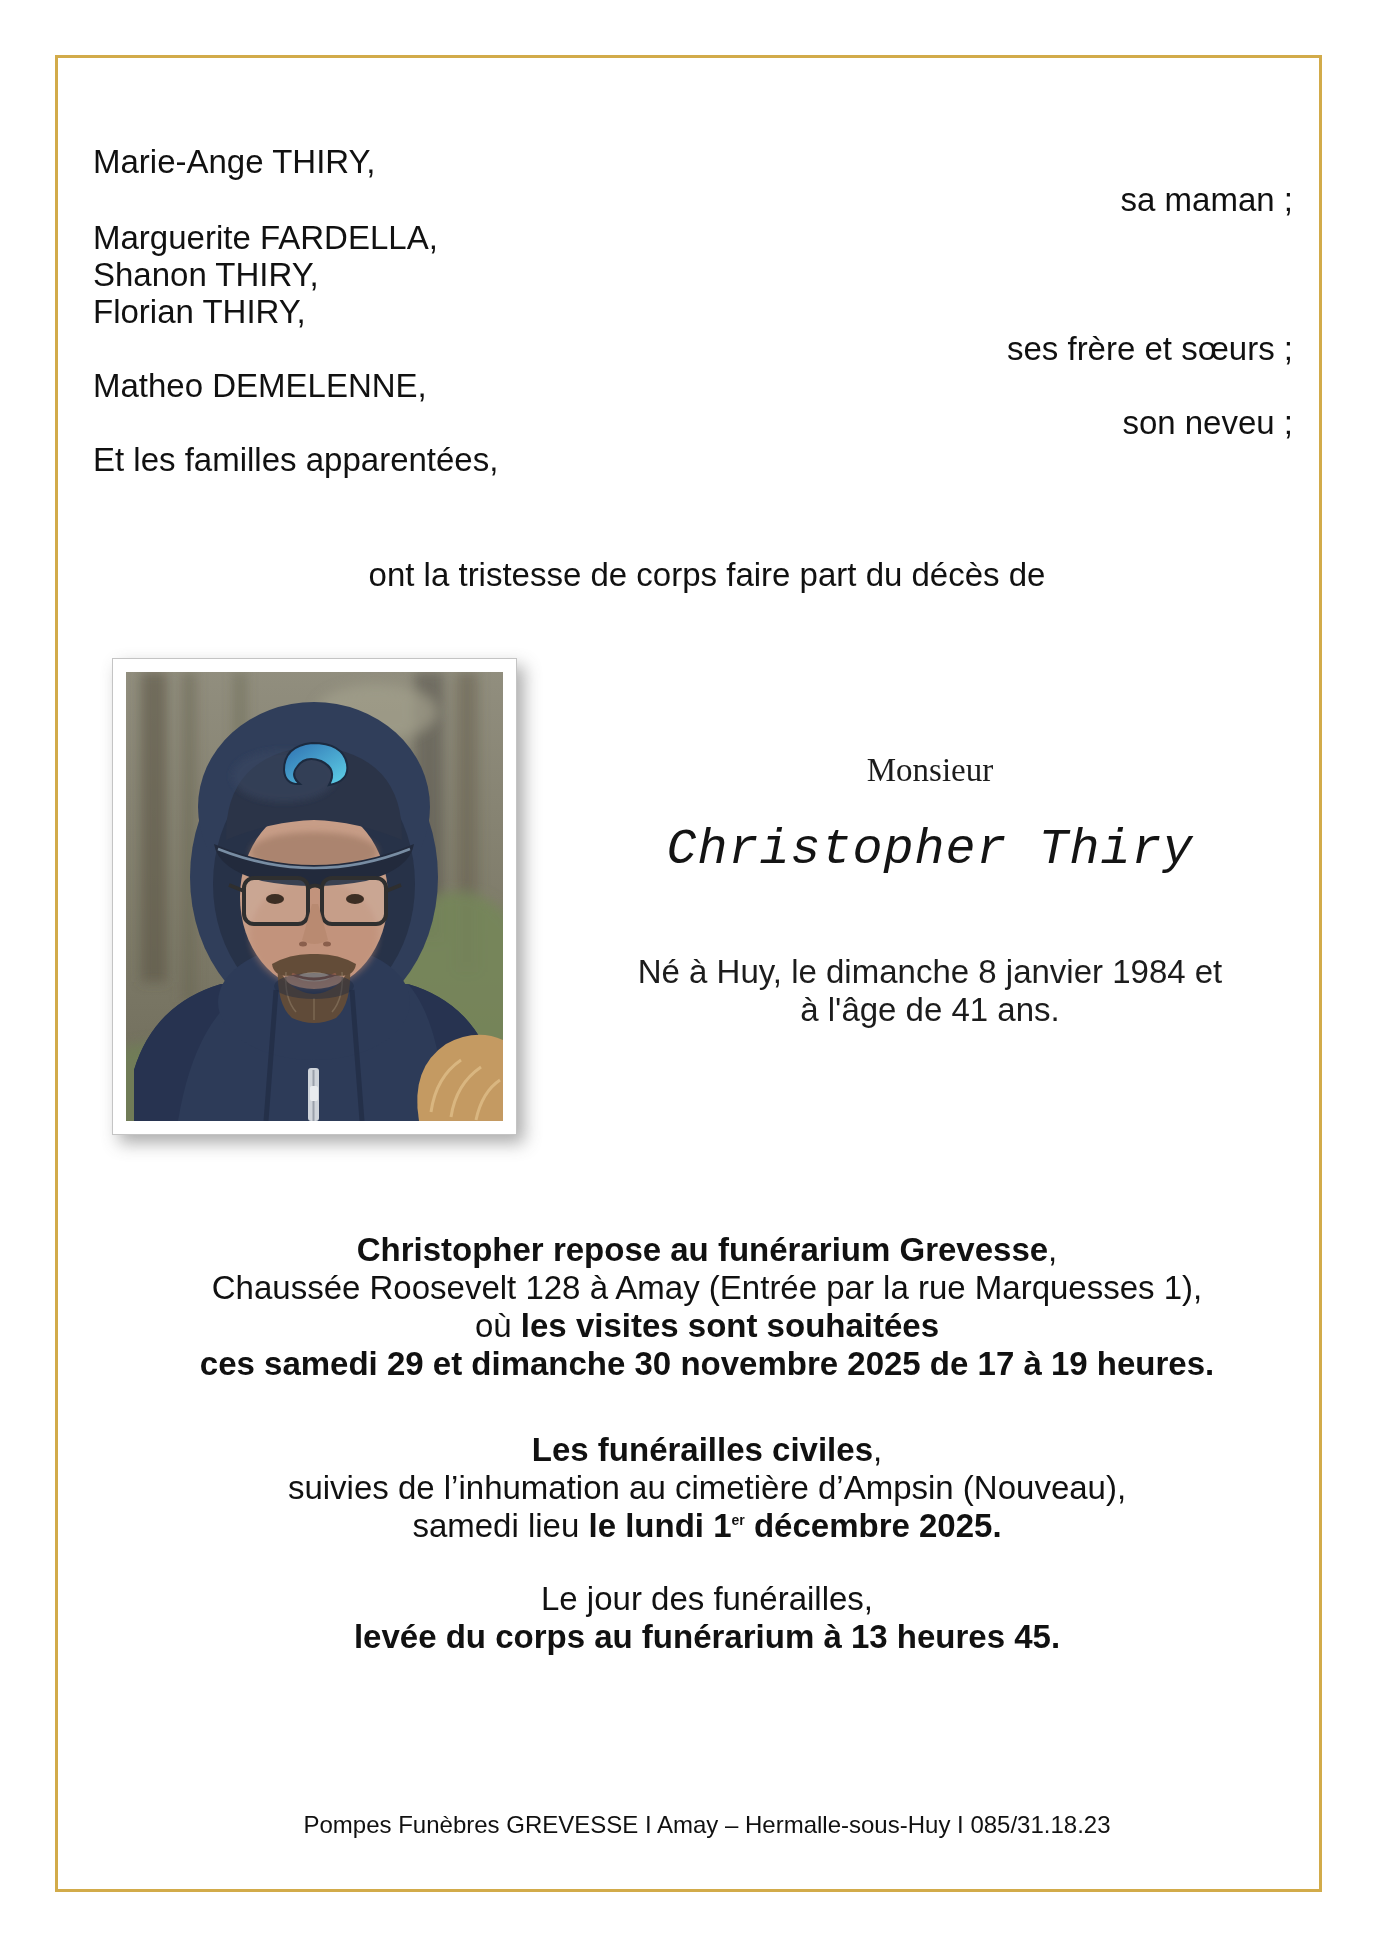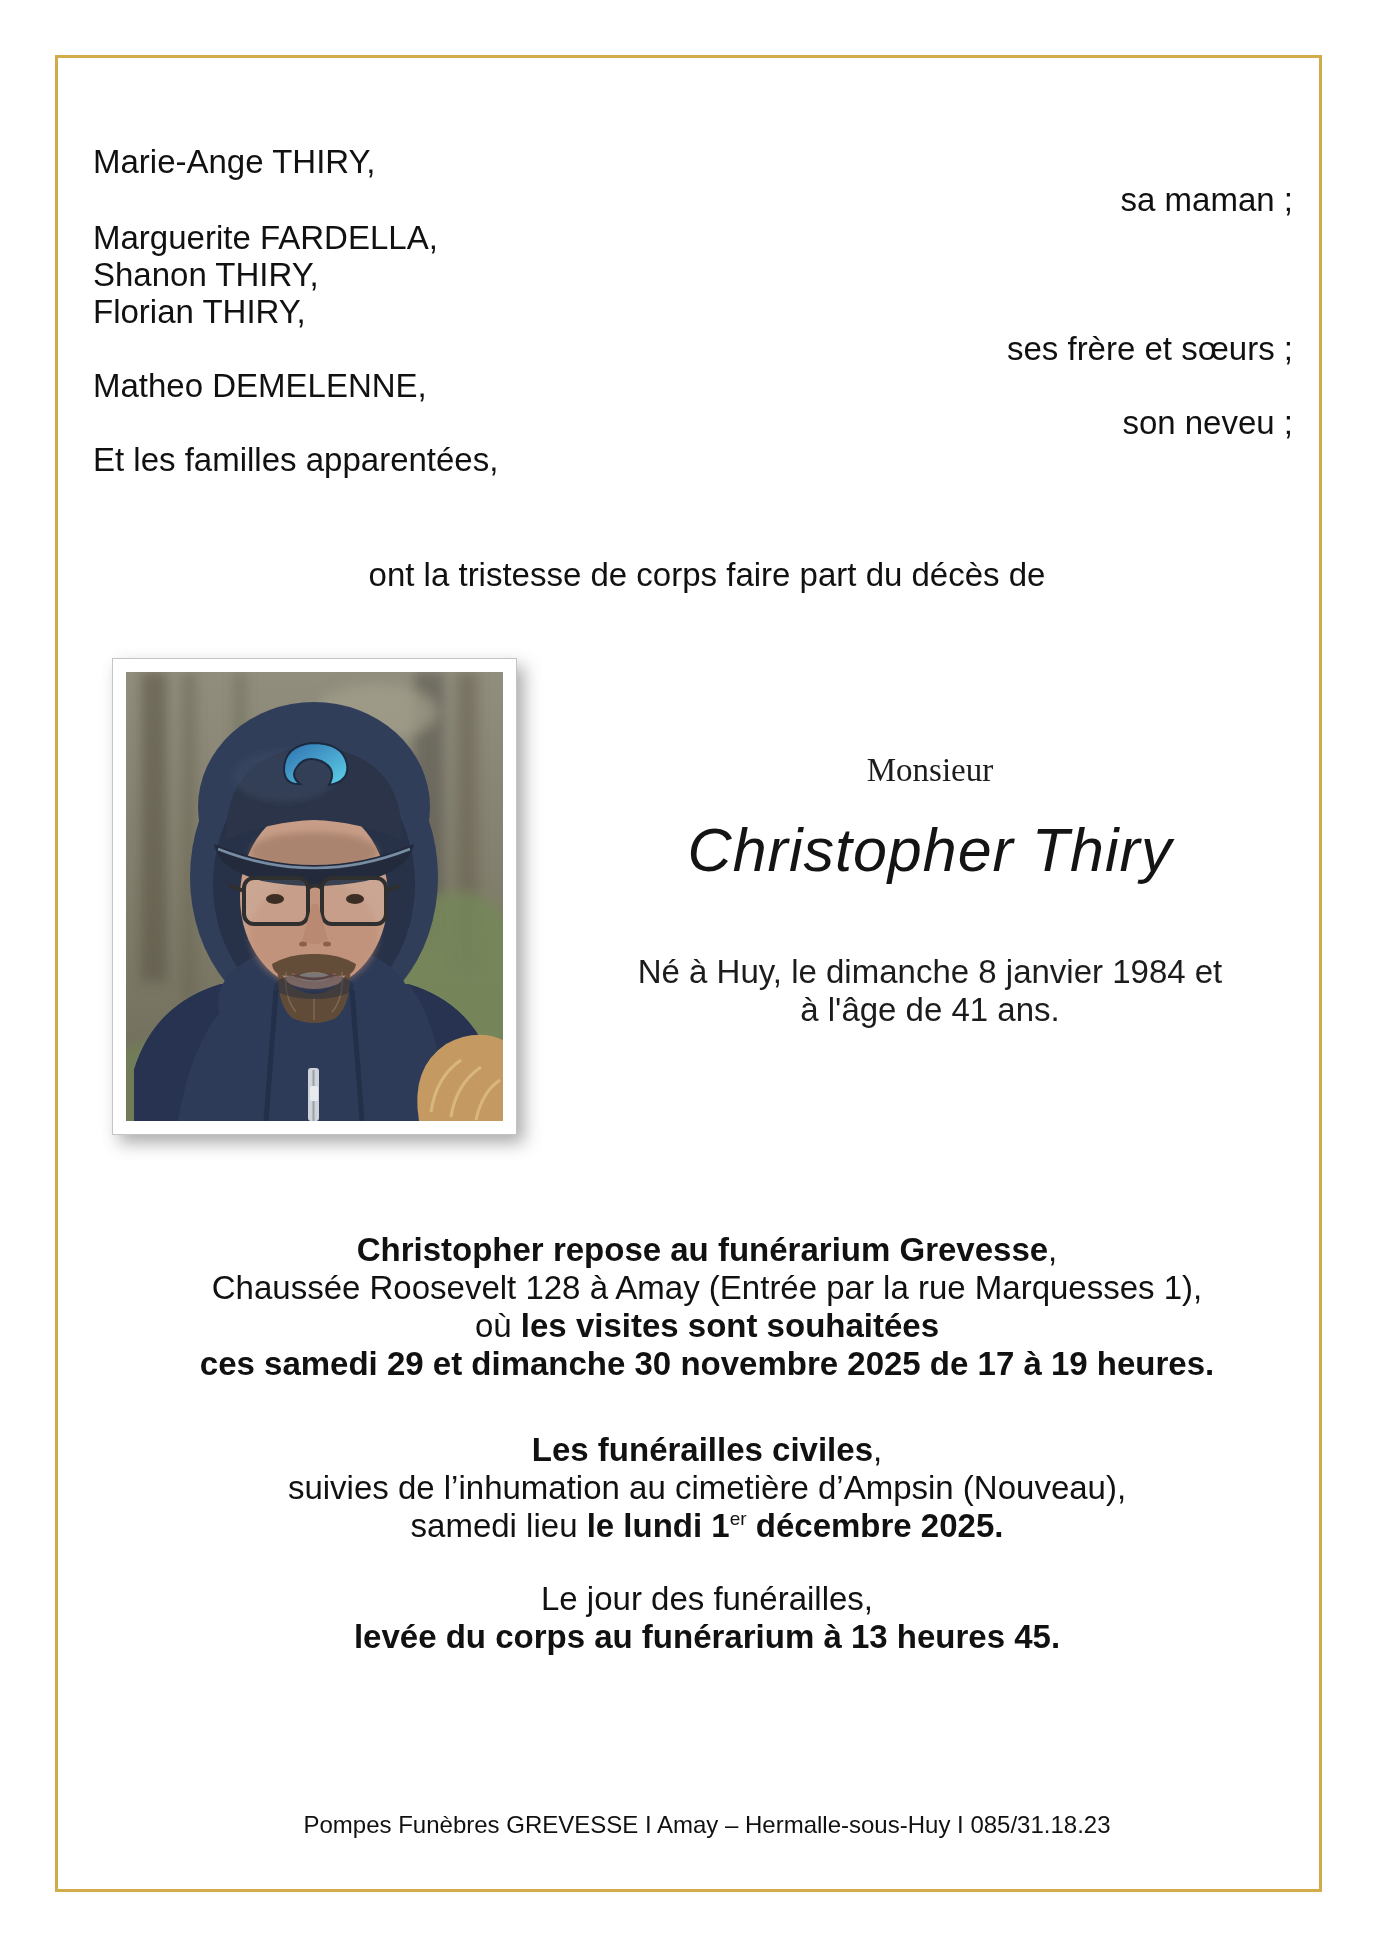--- a/index.html
+++ b/index.html
@@ -22,34 +22,34 @@
     font-size: 33px;
     line-height: 38px;
     white-space: nowrap;
   }
   .left-col  { left: 93px; text-align: right; }
   .right-col { right: 85px; text-align: right; }
   .center-band { left: 93px; width: 1228px; text-align: center; white-space: normal; }
   .right-band  { left: 560px; width: 740px; text-align: center; font-family: Liberation Serif, serif; }
   .b { font-weight: bold; }
   .sup {
-    font-size: 19px;
+    font-size: 14px;
     vertical-align: super;
     line-height: 0;
-    font-weight: normal;
+    font-weight: bold;
   }
   .title-monsieur { color: #1c1c1c; }
   .script-name {
     position: absolute;
     left: 560px; width: 740px;
     top: 795px;
     text-align: center;
-    font-family: Liberation Sans, sans-serif;
+    font-family: Liberation Mono, monospace;
     font-style: italic;
-    font-size: 61px;
+    font-size: 50px;
     line-height: 110px;
     letter-spacing: 1px;
     color: #141414;
     white-space: nowrap;
   }
   .birth-death {
     position: absolute;
     left: 560px; width: 740px;
     top: 953px;
     text-align: center;

